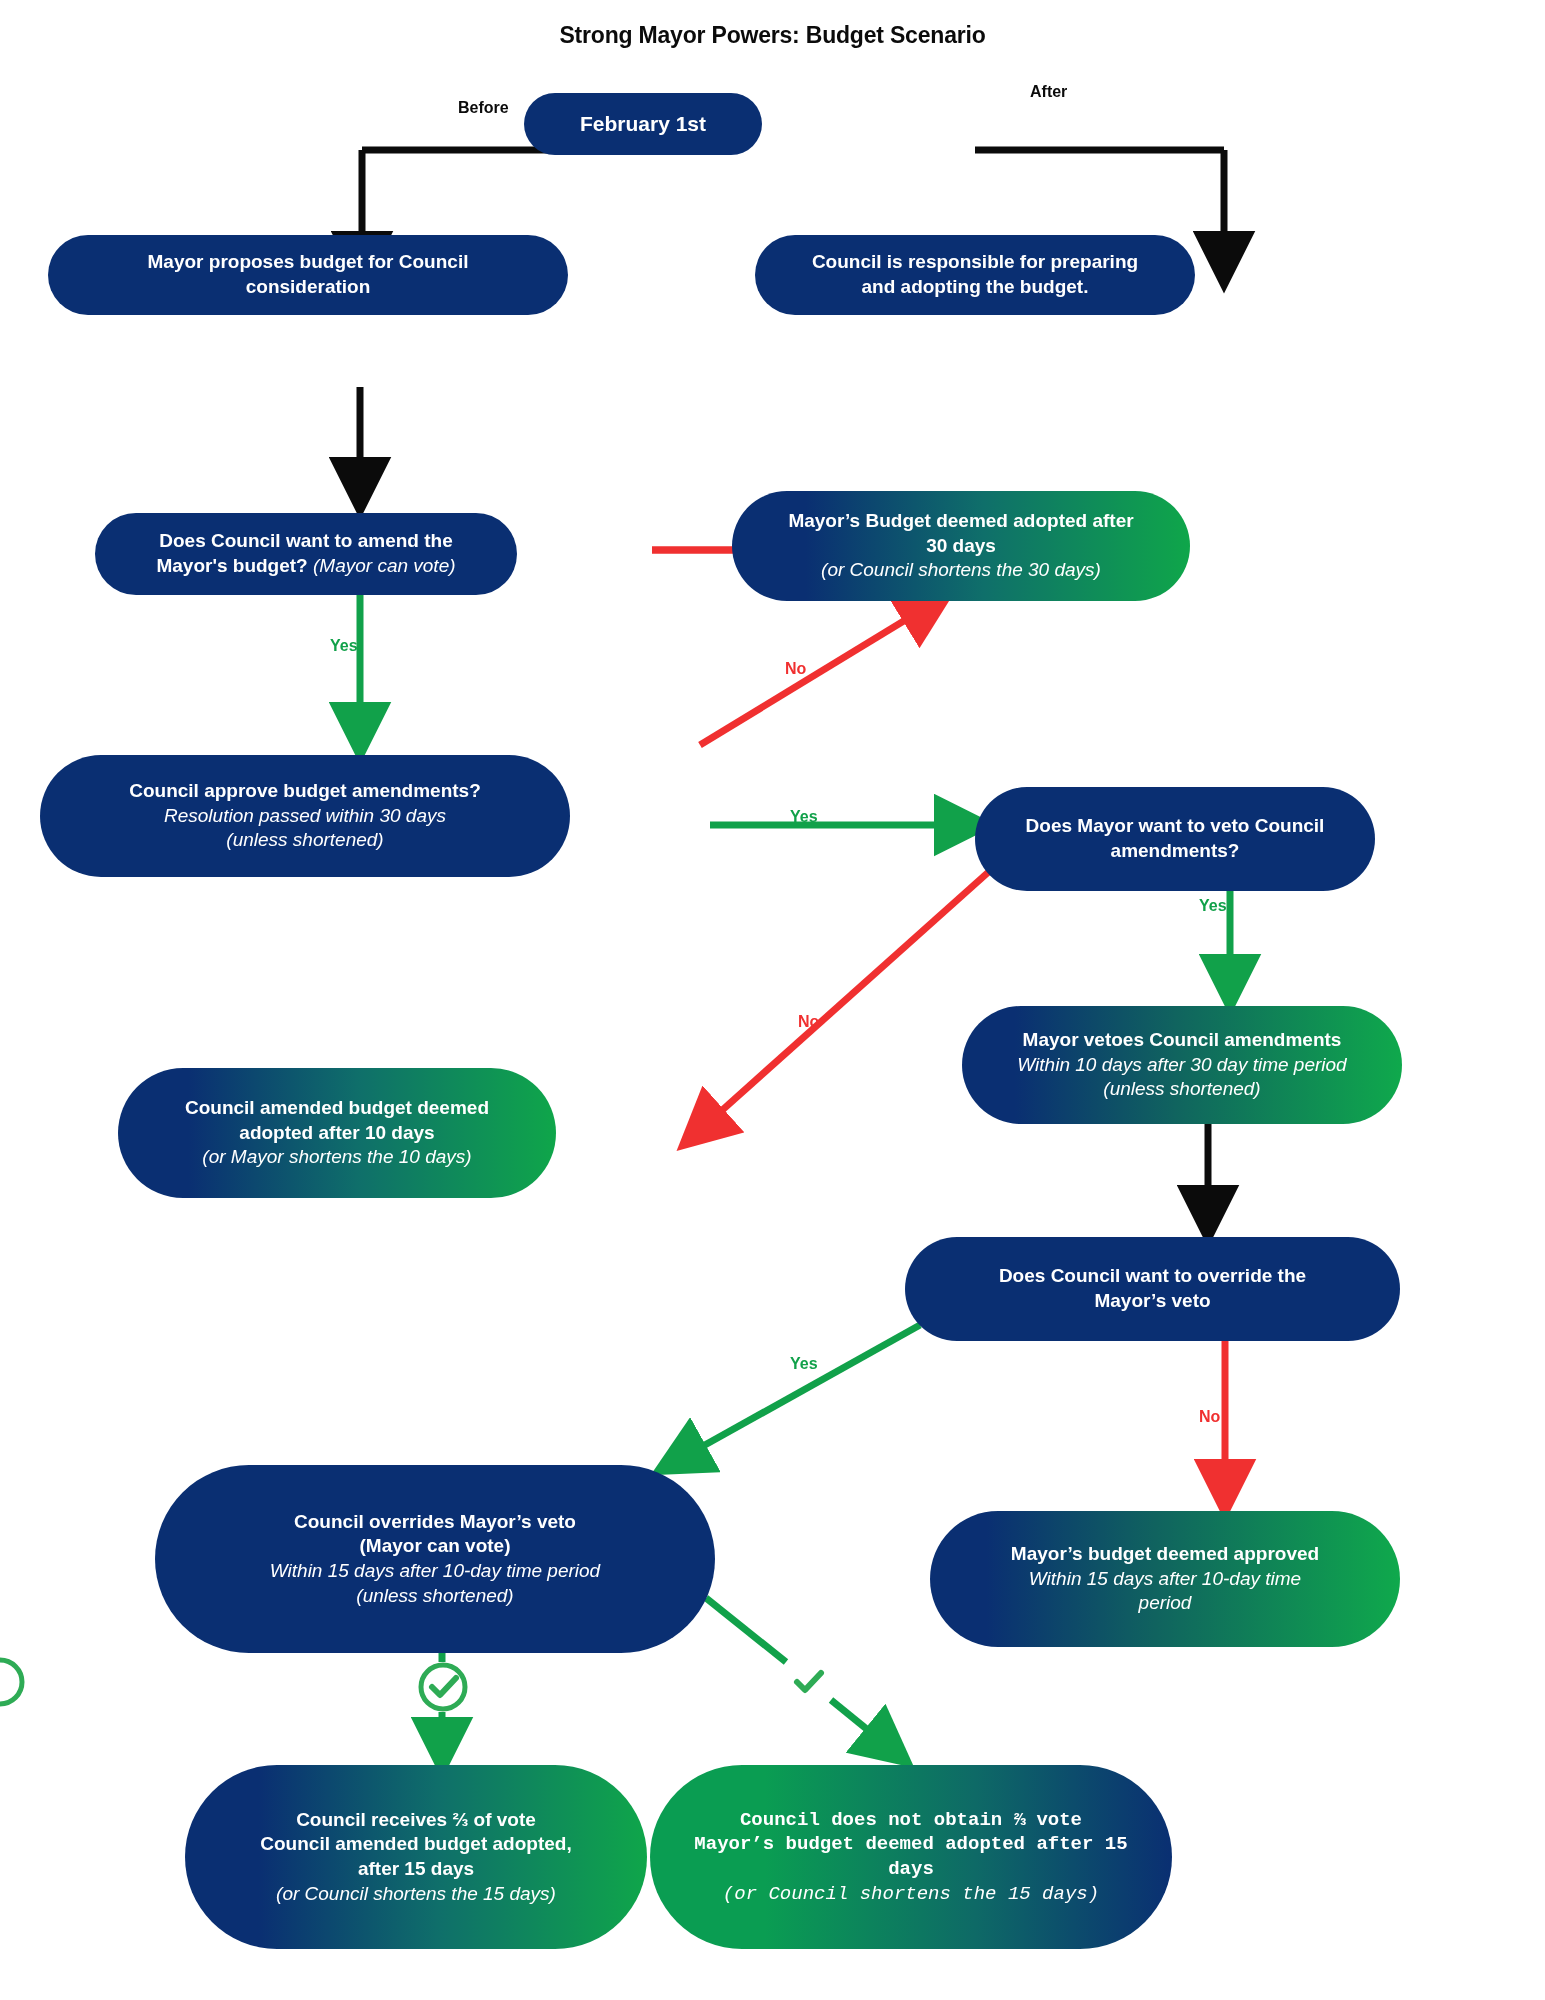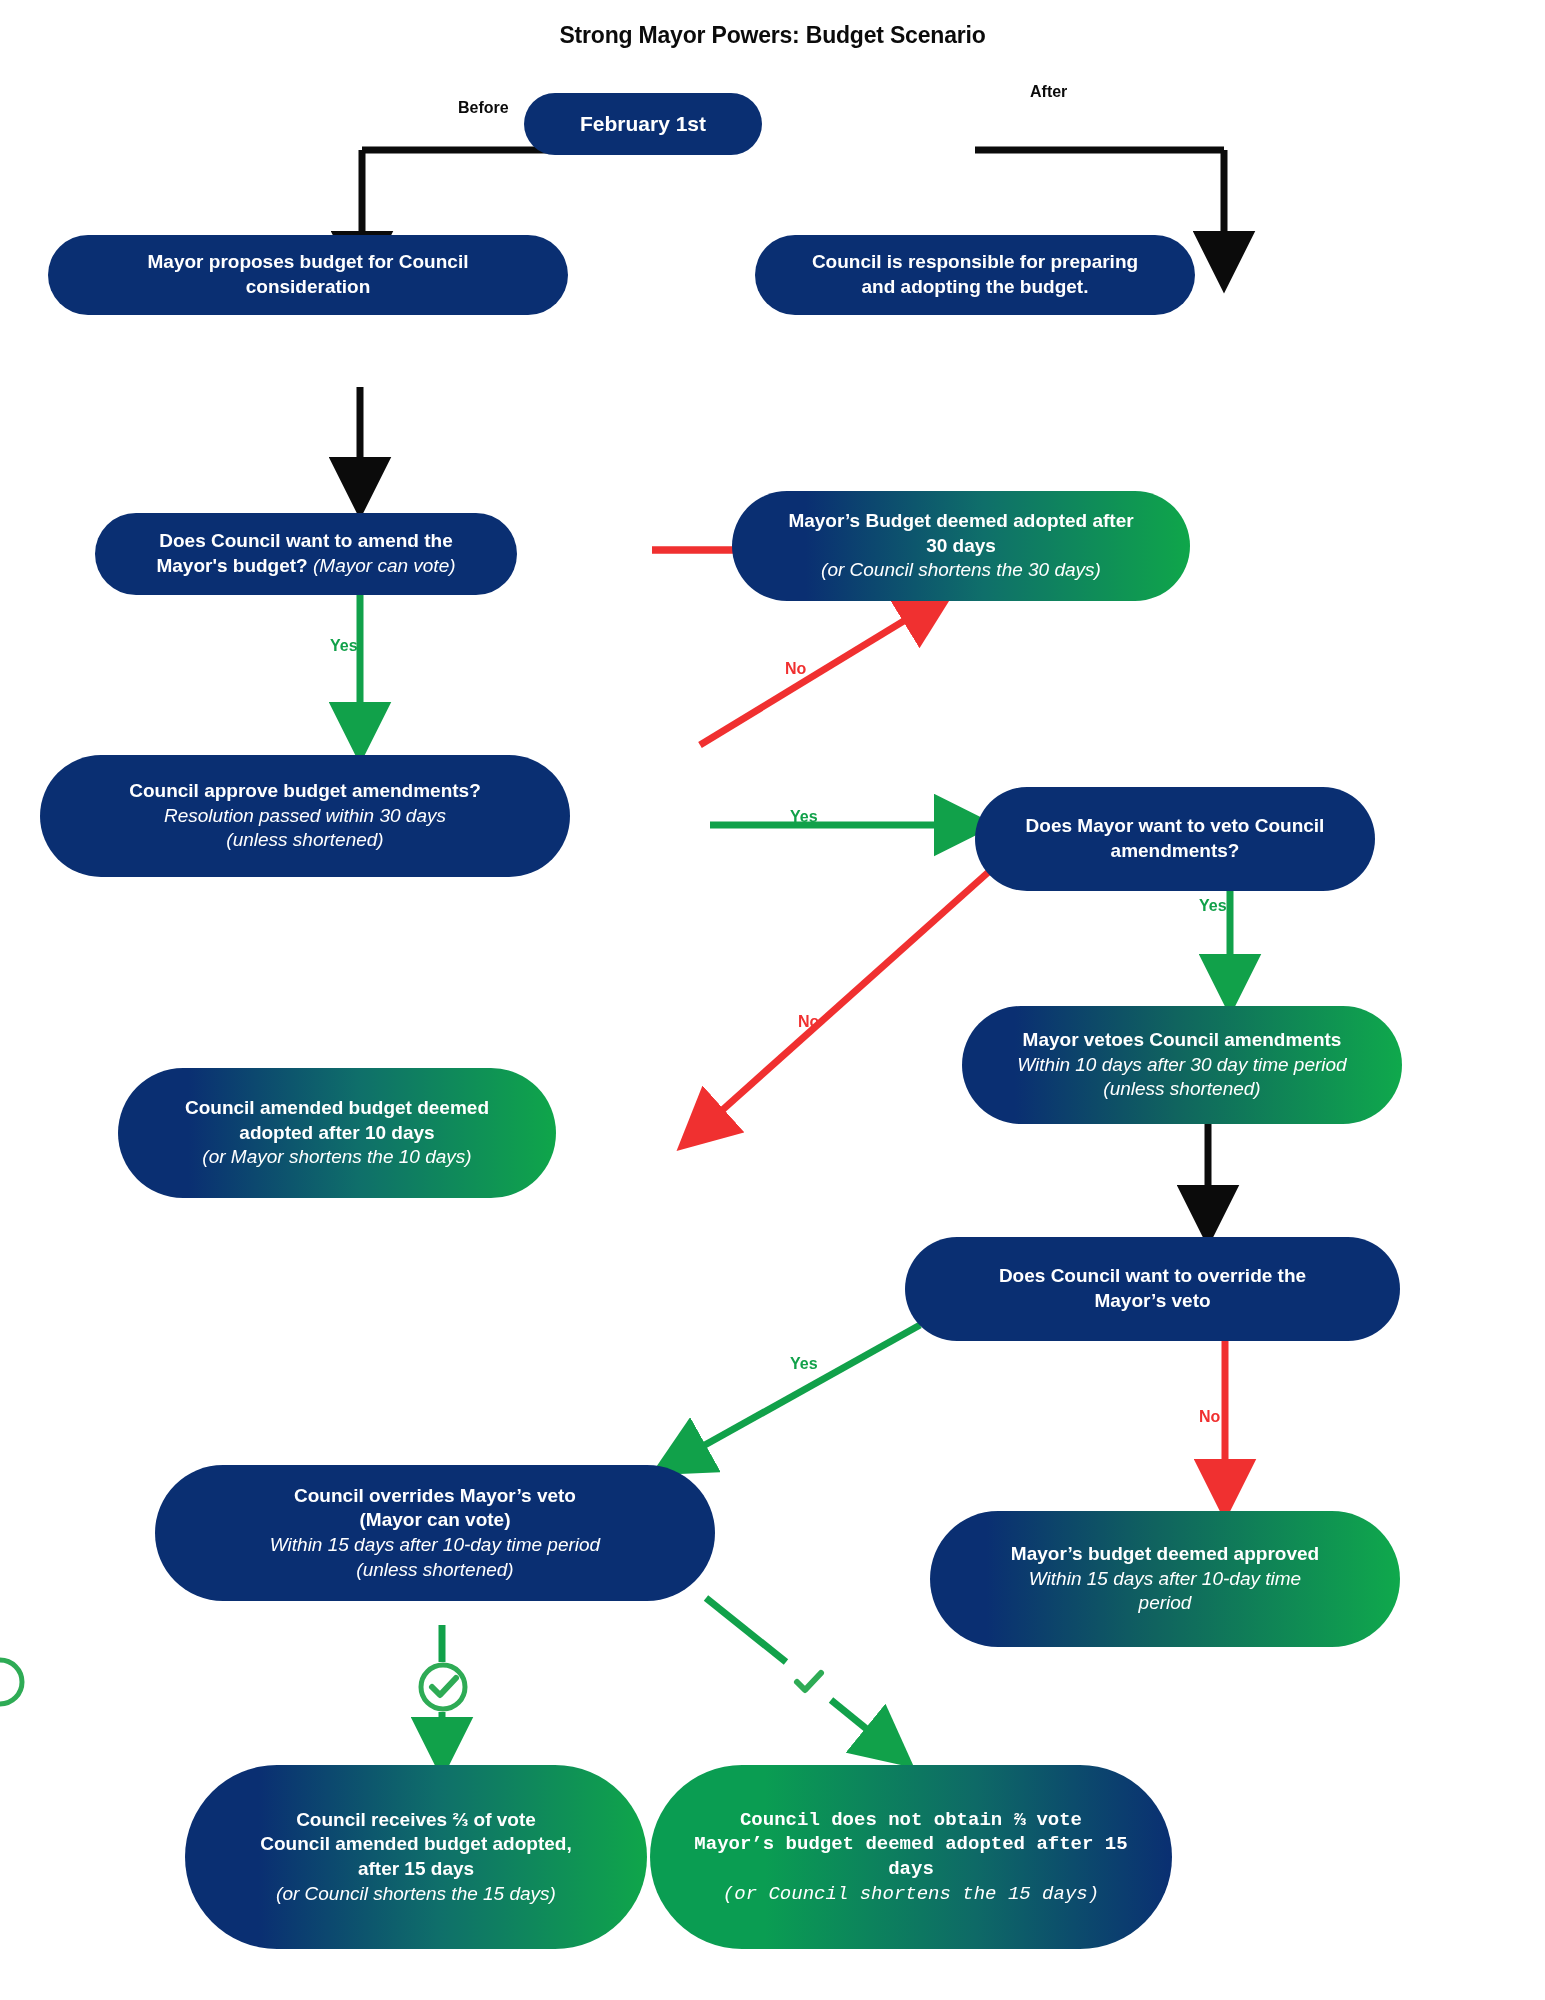--- a/index.html
+++ b/index.html
@@ -176,21 +176,21 @@
   </div>
 
   <div class="node grad2 f18" style="left:930px;top:1498px;width:470px;height:136px;">
     <div class="inner">
       <b>Mayor’s budget deemed approved</b><br>
       <i>Within 15 days after 10-day time</i><br>
       <i>period</i>
     </div>
   </div>
 
-  <div class="node navy f18" style="left:155px;top:1452px;width:560px;height:136px;">
+  <div class="node navy f18" style="left:155px;top:1452px;width:560px;height:188px;">
     <div class="inner">
       <b>Council overrides Mayor’s veto</b><br>
       <b>(Mayor can vote)</b><br>
       <i>Within 15 days after 10-day time period</i><br>
       <i>(unless shortened)</i>
     </div>
   </div>
 
   <div class="node grad f18" style="left:185px;top:1752px;width:462px;height:184px;">
     <div class="inner">

